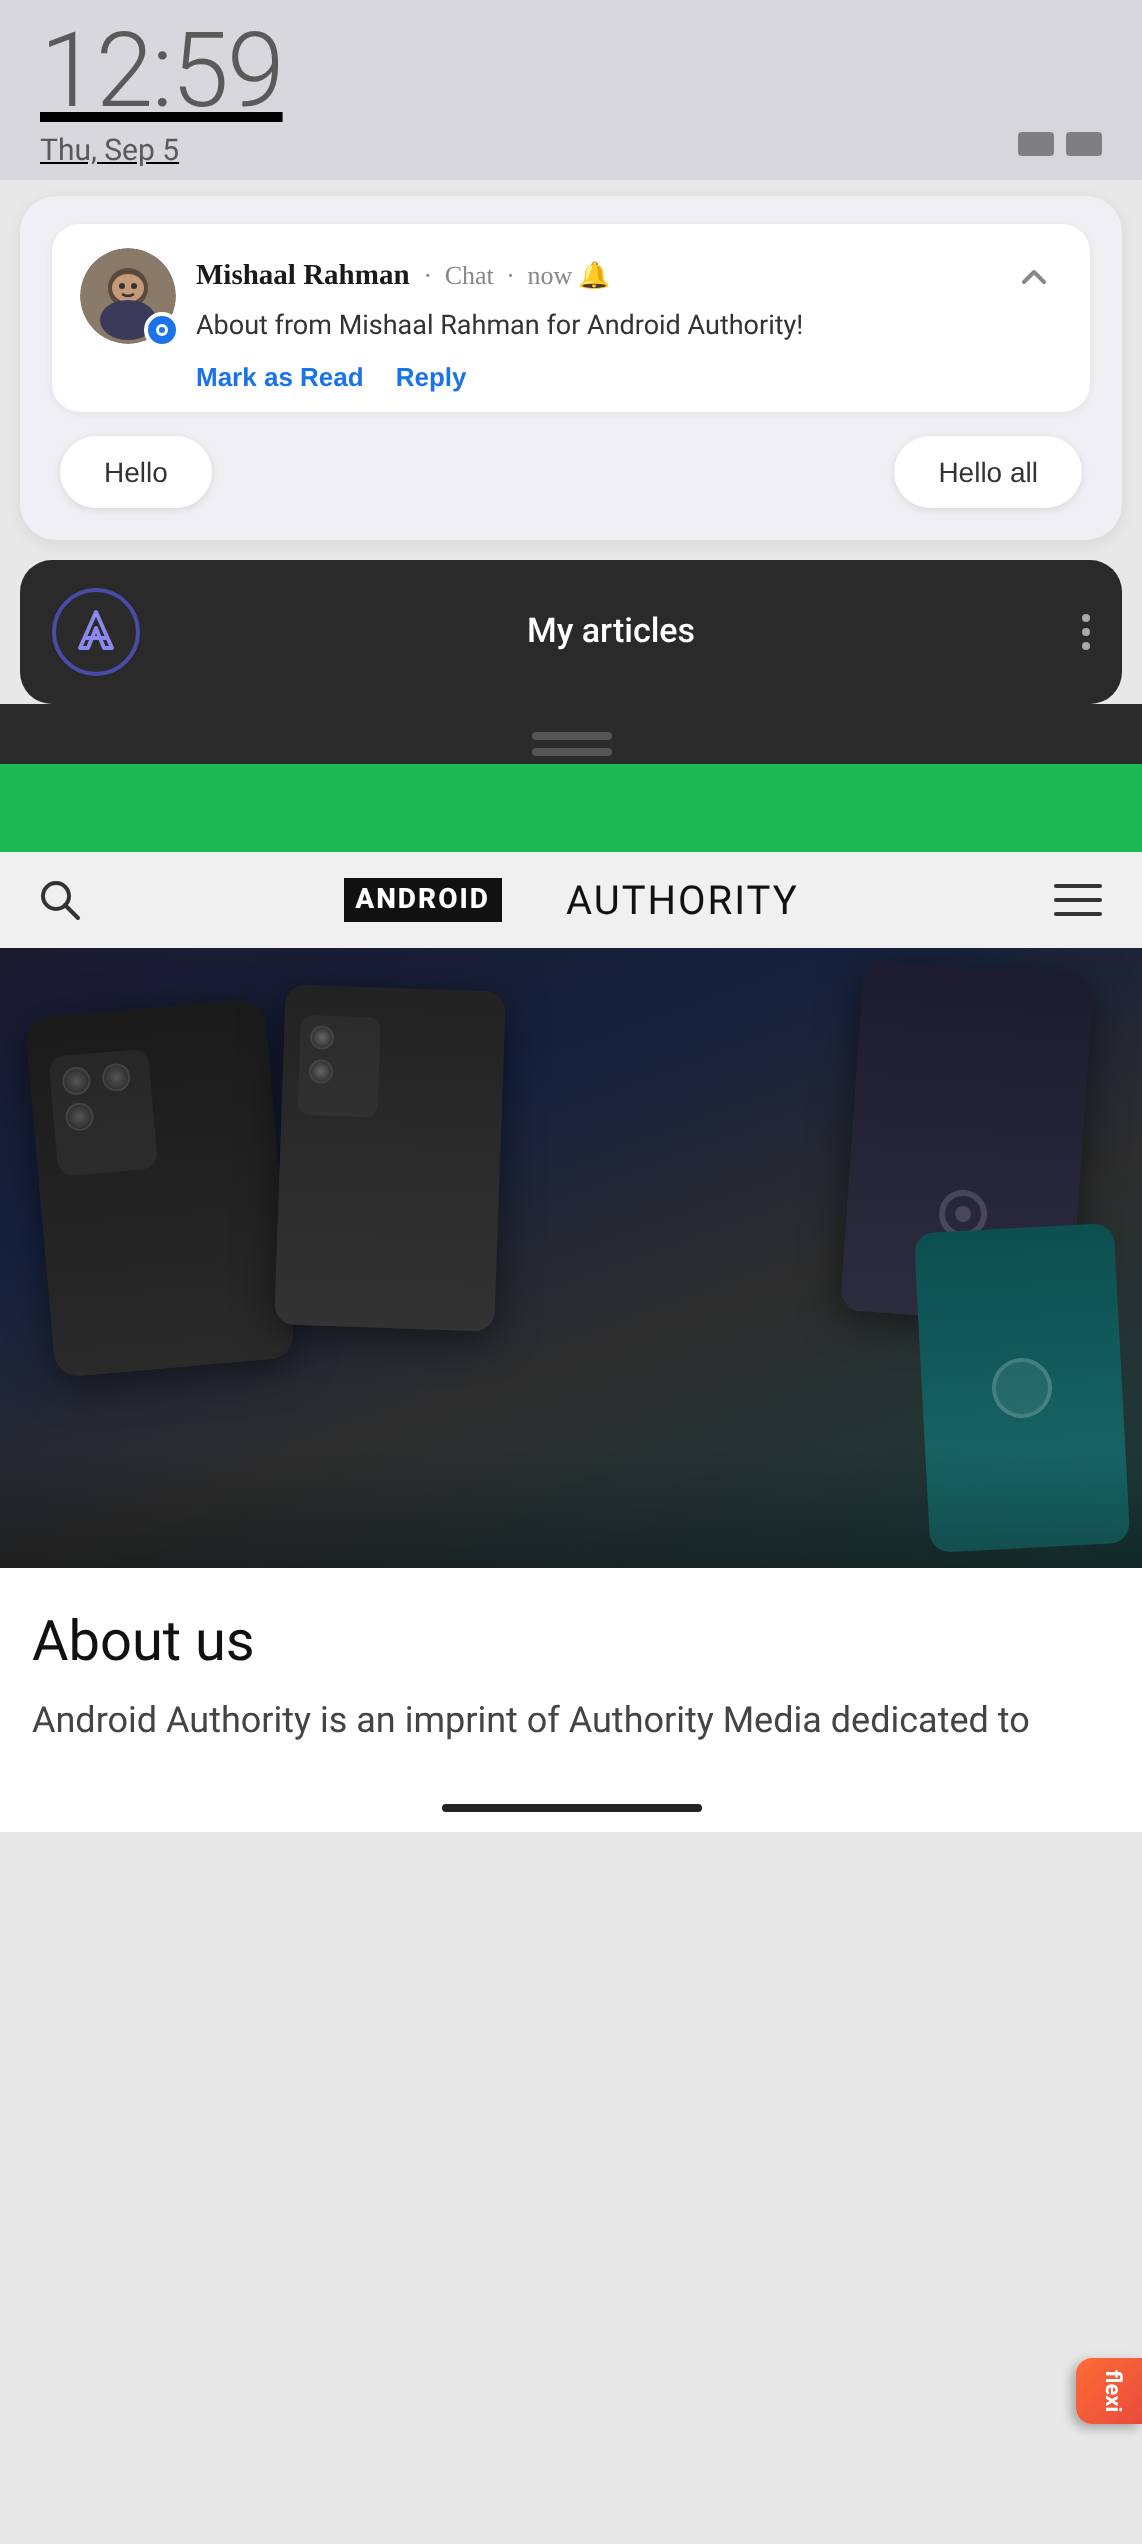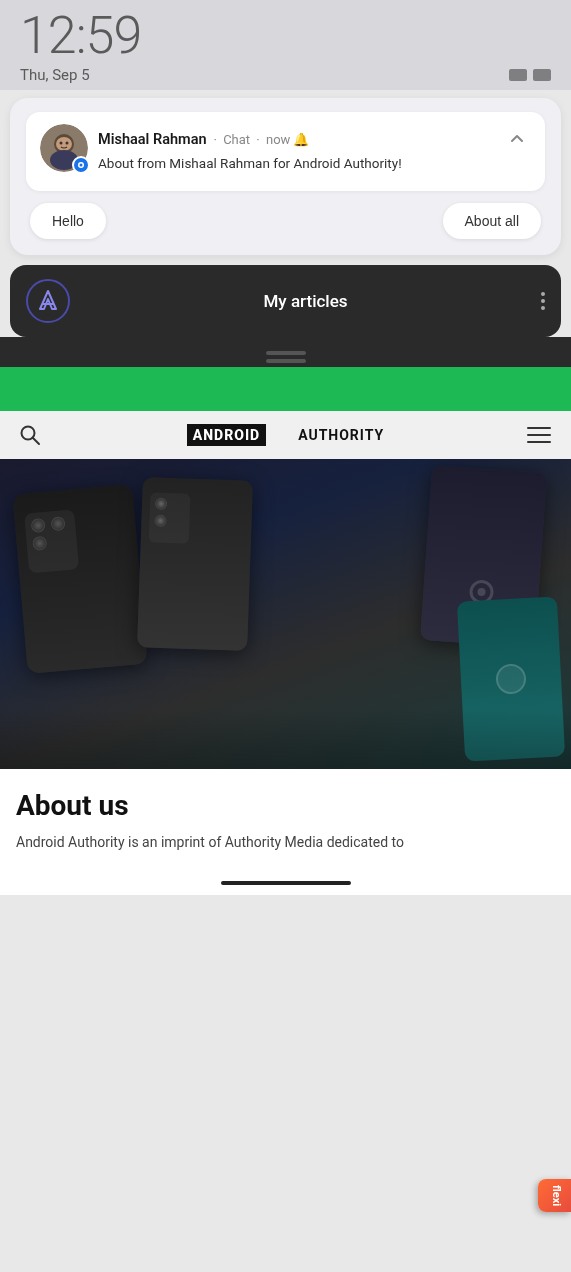--- a/index.html
+++ b/index.html
@@ -11,32 +11,33 @@
       background: #e8e8e8;
       overflow-x: hidden;
     }
 
     
     .status-bar {
       background: #d8d8dc;
       padding: 10px 20px 6px 20px;
       display: flex;
       flex-direction: column;
+      text-decoration: underline;
     }
     .time-display {
       font-size: 52px;
       font-weight: 300;
       color: #5a5a5a;
       letter-spacing: -1px;
       line-height: 1;
     }
     .date-row {
       display: flex;
       justify-content: space-between;
-      align-items: center;
+      align-items: flex-start;
       margin-top: 4px;
     }
     .date-text {
       font-size: 15px;
       color: #5a5a5a;
       font-weight: 400;
     }
     .status-icons {
       display: flex;
       gap: 6px;
@@ -103,20 +104,21 @@
 
     .notif-content {
       flex: 1;
     }
 
     .notif-title-row {
       display: flex;
       align-items: center;
       justify-content: space-between;
       margin-bottom: 2px;
+      font-family: Liberation Serif, serif;
     }
 
     .notif-title {
       font-size: 14.5px;
       font-weight: 600;
       color: #1a1a1a;
     }
 
     .notif-meta {
       font-size: 13px;
@@ -282,22 +284,22 @@
       background: #111;
       color: white;
       font-size: 14px;
       font-weight: 800;
       padding: 3px 6px;
       letter-spacing: 1px;
       text-transform: uppercase;
     }
 
     .aa-logo-authority {
-      font-size: 14px;
-      font-weight: 700;
+      font-size: 20px;
+      font-weight: 400;
       color: #111;
       letter-spacing: 1px;
       text-transform: uppercase;
       margin-left: 28px;
     }
 
     .hamburger-wrap {
       width: 28px;
       height: 28px;
       display: flex;
@@ -408,27 +410,27 @@
     }
 
     
     .content-area {
       background: white;
       padding: 20px 16px;
     }
 
     .about-title {
       font-size: 28px;
-      font-weight: 700;
+      font-weight: 400;
       color: #111;
       margin-bottom: 10px;
     }
 
     .about-text {
-      font-size: 14px;
+      font-size: 18px;
       color: #444;
       line-height: 1.5;
     }
 
     
     .home-indicator {
       background: white;
       display: flex;
       justify-content: center;
       padding: 8px 0 10px;
@@ -509,27 +511,31 @@
               <span class="bell-icon"> 🔔</span>
             </span>
           </div>
           <div class="chevron-up">
             <svg width="18" height="18" viewBox="0 0 18 18" fill="none">
               <polyline points="4,12 9,7 14,12" stroke="#888" stroke-width="2" stroke-linecap="round" stroke-linejoin="round"></polyline>
             </svg>
           </div>
         </div>
         <div class="notif-body">About from Mishaal Rahman for Android Authority!</div>
+        <div class="notif-actions">
+          <button class="notif-action-btn">Mark as Read</button>
+          <button class="notif-action-btn">Reply</button>
+        </div>
       </div>
     </div>
   </div>
 
   <div class="panel-buttons">
     <button class="panel-btn">Hello</button>
-    <button class="panel-btn">About all</button>
+    <button class="panel-btn">Hello all</button>
   </div>
 </div>
 
 <div class="my-articles-widget">
   <div class="articles-icon-wrap">
     <svg width="28" height="28" viewBox="0 0 28 28">
 
       <polygon points="14,4 22,22 18,22 14,12 10,22 6,22" fill="none" stroke="#8888ee" stroke-width="2" stroke-linejoin="round"></polygon>
       <line x1="9" y1="17" x2="19" y2="17" stroke="#8888ee" stroke-width="2"></line>
     </svg>

